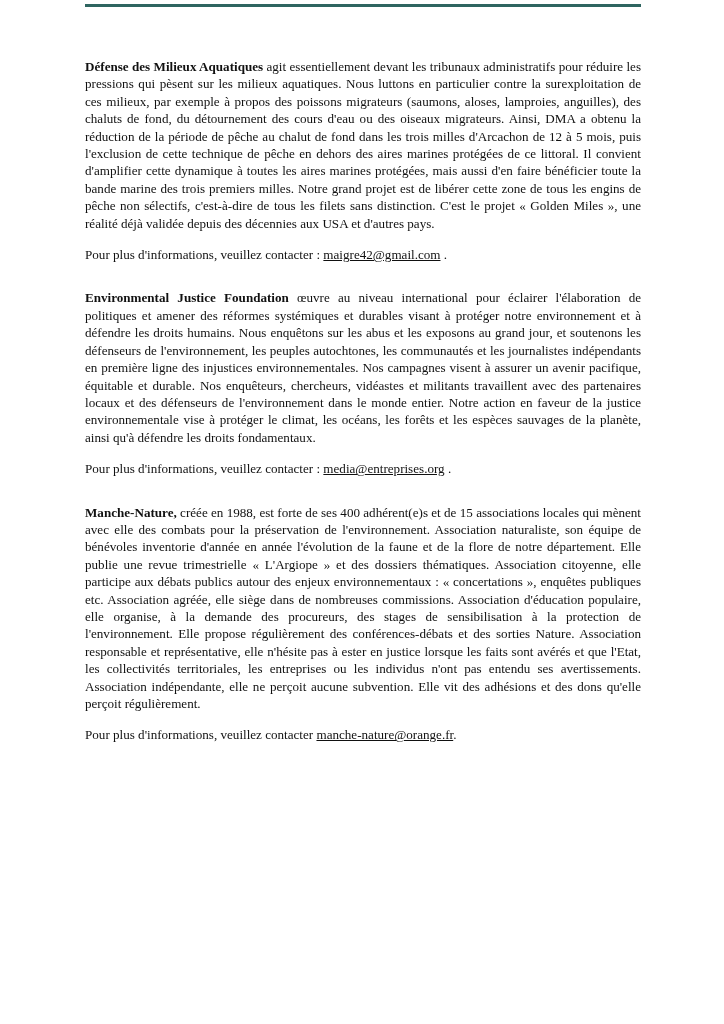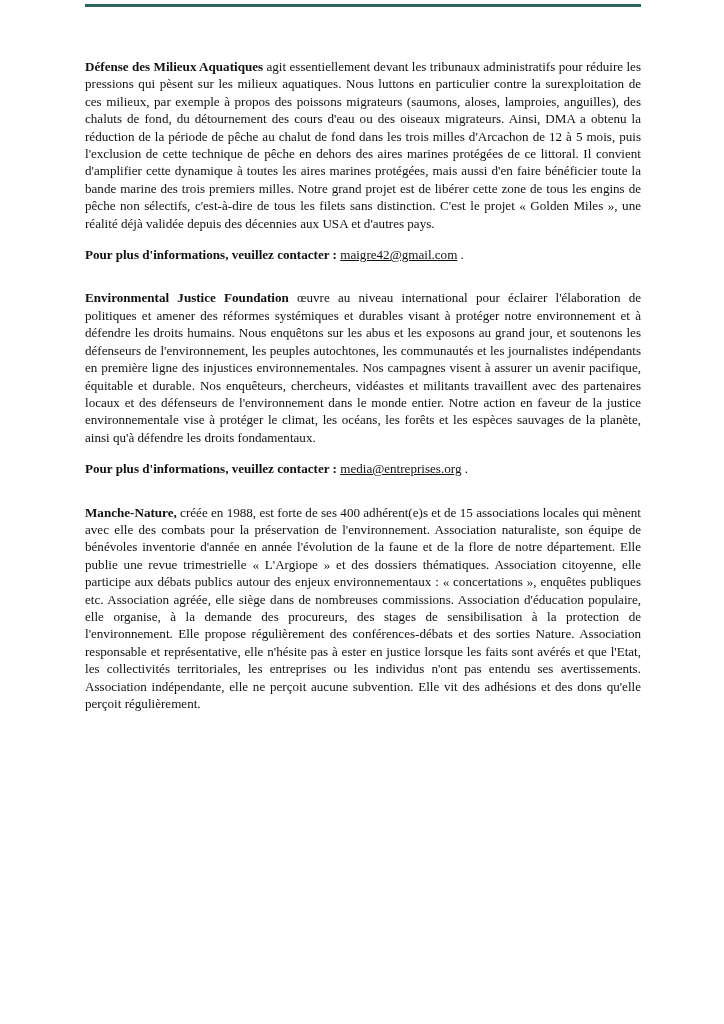--- a/index.html
+++ b/index.html
@@ -48,21 +48,21 @@
     margin: 0 0 26px 0;
     font-size: 13.1px;
     line-height: 1.33;
     text-align: left;
     color: #111111;
   }
   .lead {
     font-weight: bold;
   }
   .contact-label {
-    font-weight: bold;
+    font-weight: normal;
   }
   .mailto {
     text-decoration: underline;
     color: #111111;
   }
   .block {
     margin-bottom: 8px;
   }
 </style>
 </head>
@@ -79,16 +79,17 @@
       <p class="contact"><span class="contact-label">Pour plus d'informations, veuillez contacter : </span><a class="mailto" href="#">maigre42@gmail.com</a><span> .</span></p>
     </div>
 
     <div class="block">
       <p class="para"><span class="lead">Environmental Justice Foundation</span><span> œuvre au niveau international pour éclairer l'élaboration de politiques et amener des réformes systémiques et durables visant à protéger notre environnement et à défendre les droits humains. Nous enquêtons sur les abus et les exposons au grand jour, et soutenons les défenseurs de l'environnement, les peuples autochtones, les communautés et les journalistes indépendants en première ligne des injustices environnementales. Nos campagnes visent à assurer un avenir pacifique, équitable et durable. Nos enquêteurs, chercheurs, vidéastes et militants travaillent avec des partenaires locaux et des défenseurs de l'environnement dans le monde entier. Notre action en faveur de la justice environnementale vise à protéger le climat, les océans, les forêts et les espèces sauvages de la planète, ainsi qu'à défendre les droits fondamentaux.</span></p>
       <p class="contact"><span class="contact-label">Pour plus d'informations, veuillez contacter : </span><a class="mailto" href="#">media@entreprises.org</a><span> .</span></p>
     </div>
 
     <div class="block">
       <p class="para"><span class="lead">Manche-Nature,</span><span> créée en 1988, est forte de ses 400 adhérent(e)s et de 15 associations locales qui mènent avec elle des combats pour la préservation de l'environnement. Association naturaliste, son équipe de bénévoles inventorie d'année en année l'évolution de la faune et de la flore de notre département. Elle publie une revue trimestrielle « L'Argiope » et des dossiers thématiques. Association citoyenne, elle participe aux débats publics autour des enjeux environnementaux : « concertations », enquêtes publiques etc. Association agréée, elle siège dans de nombreuses commissions. Association d'éducation populaire, elle organise, à la demande des procureurs, des stages de sensibilisation à la protection de l'environnement. Elle propose régulièrement des conférences-débats et des sorties Nature. Association responsable et représentative, elle n'hésite pas à ester en justice lorsque les faits sont avérés et que l'Etat, les collectivités territoriales, les entreprises ou les individus n'ont pas entendu ses avertissements. Association indépendante, elle ne perçoit aucune subvention. Elle vit des adhésions et des dons qu'elle perçoit régulièrement.</span></p>
+      <p class="contact"><span class="contact-label">Pour plus d'informations, veuillez contacter </span><a class="mailto" href="#">manche-nature@orange.fr</a><span>.</span></p>
     </div>
 
   </div>
 </div>
 
 </body></html>

